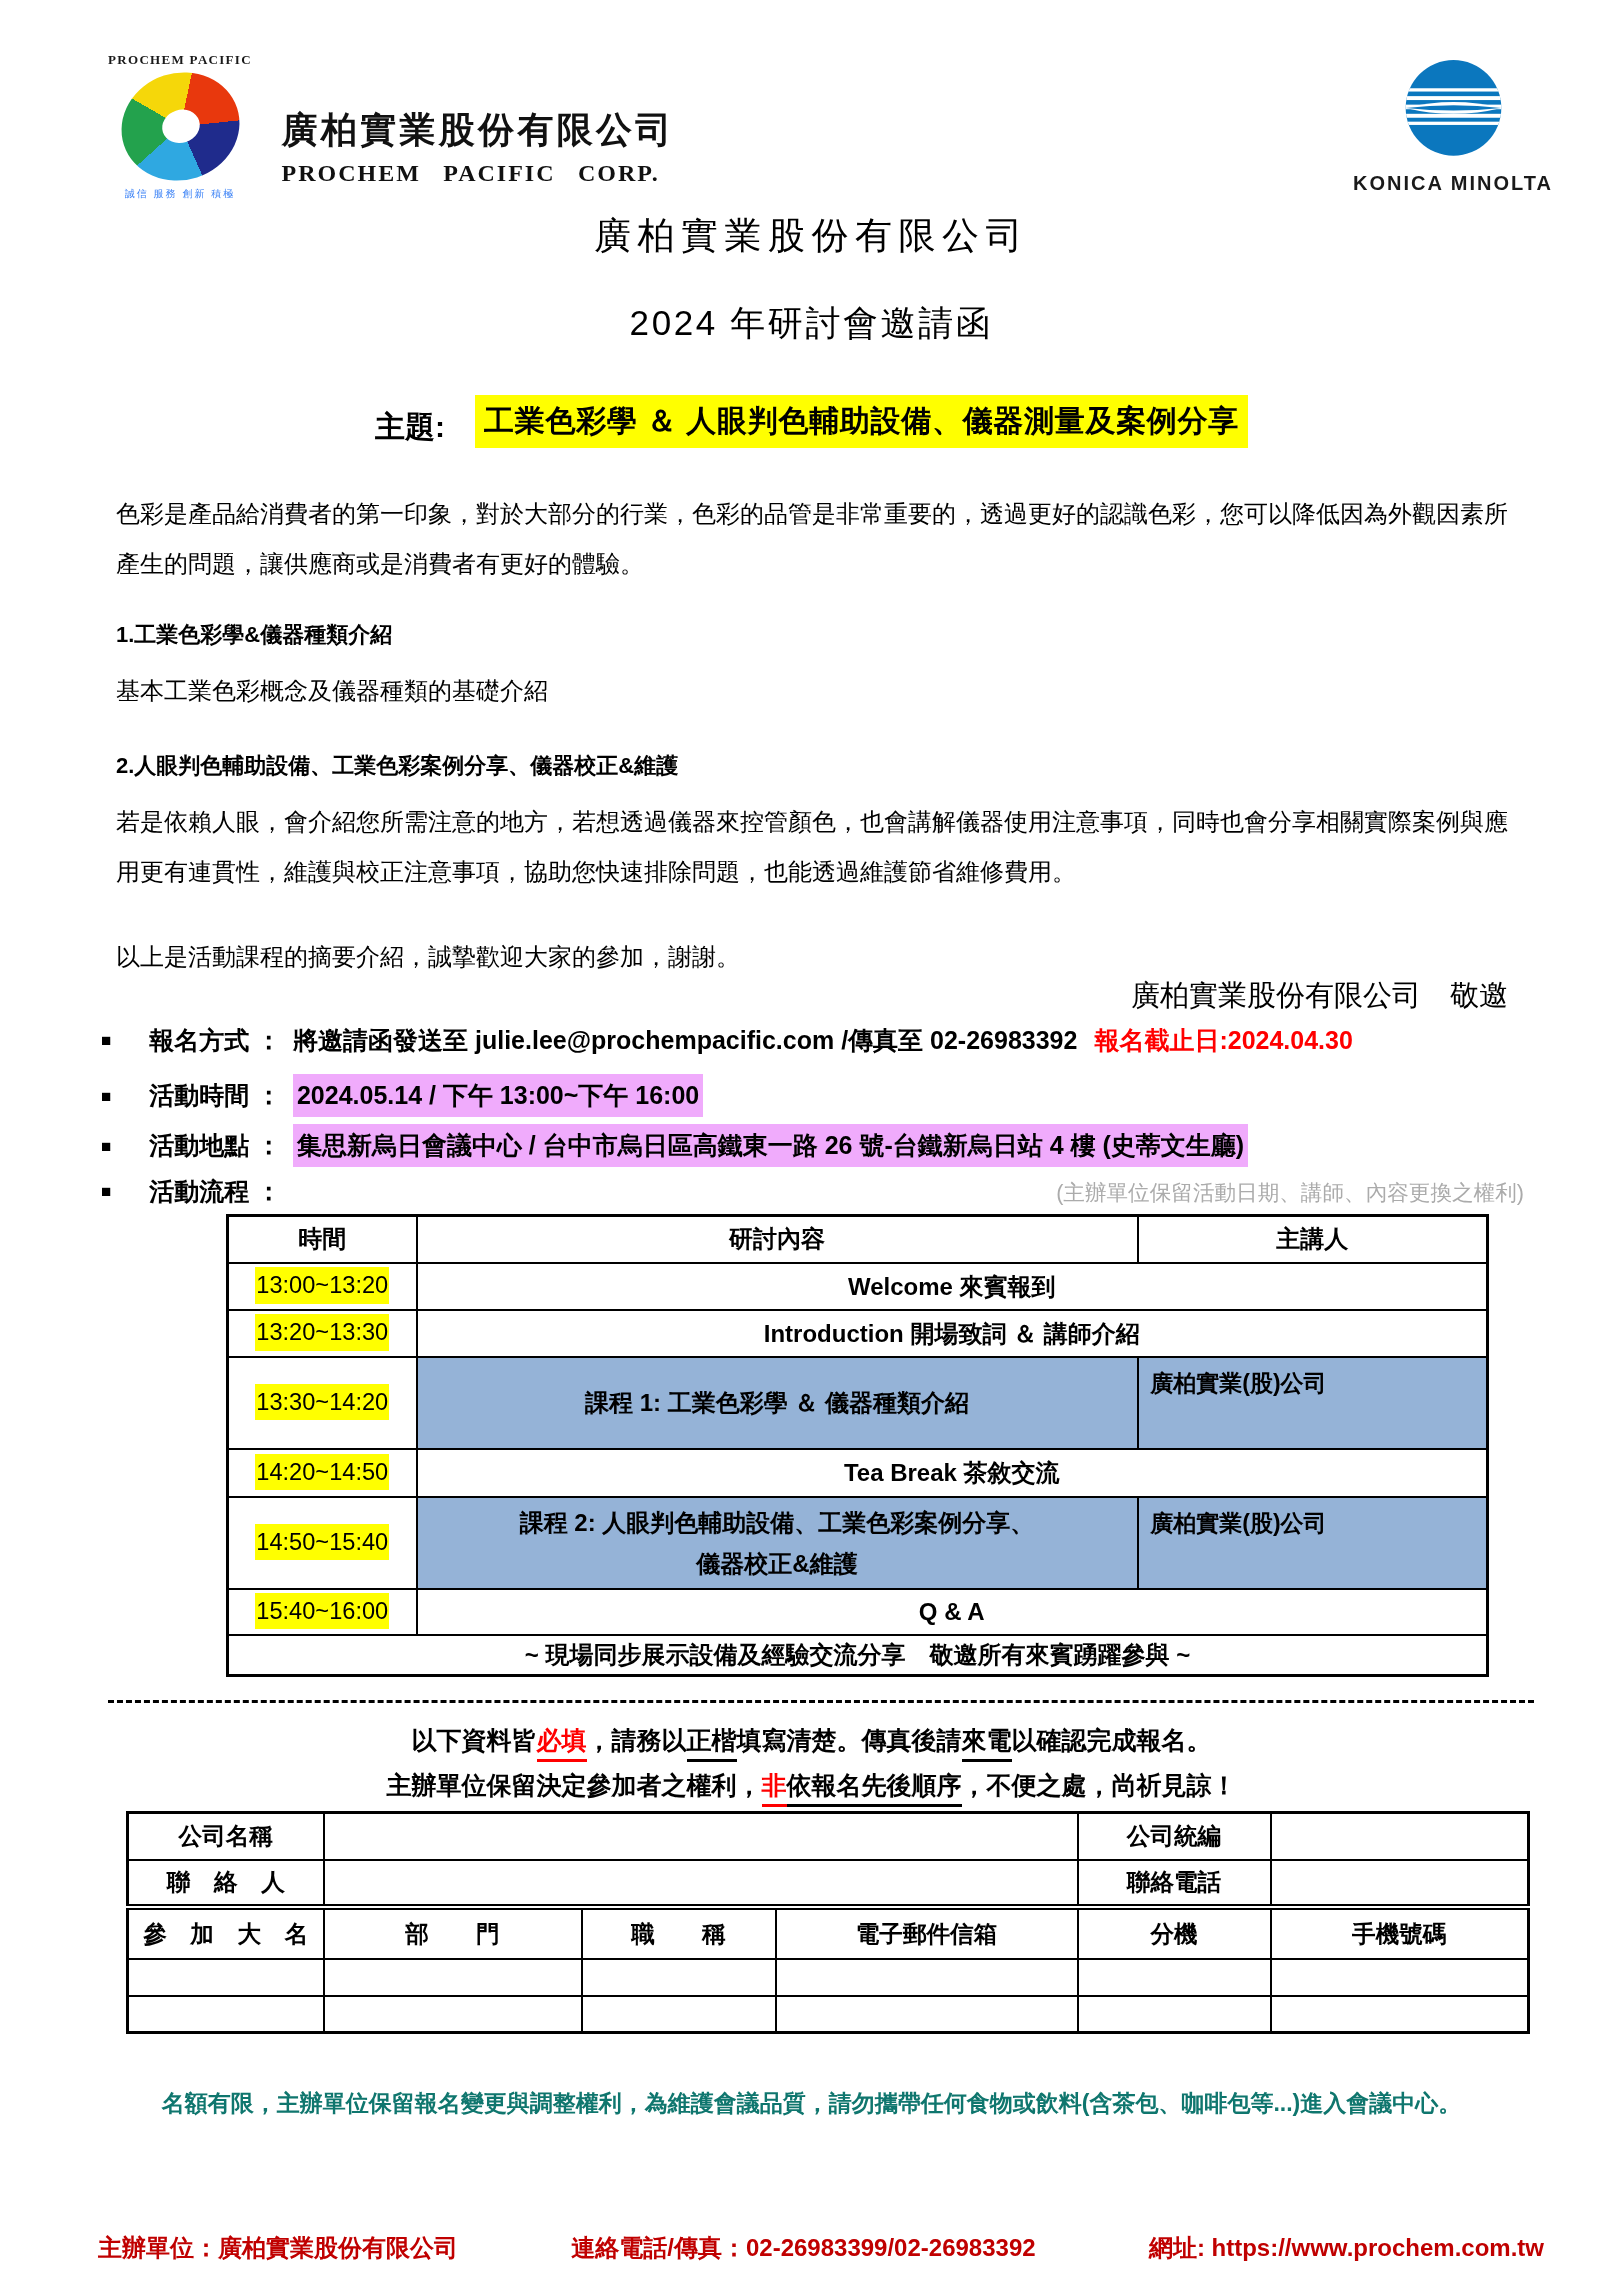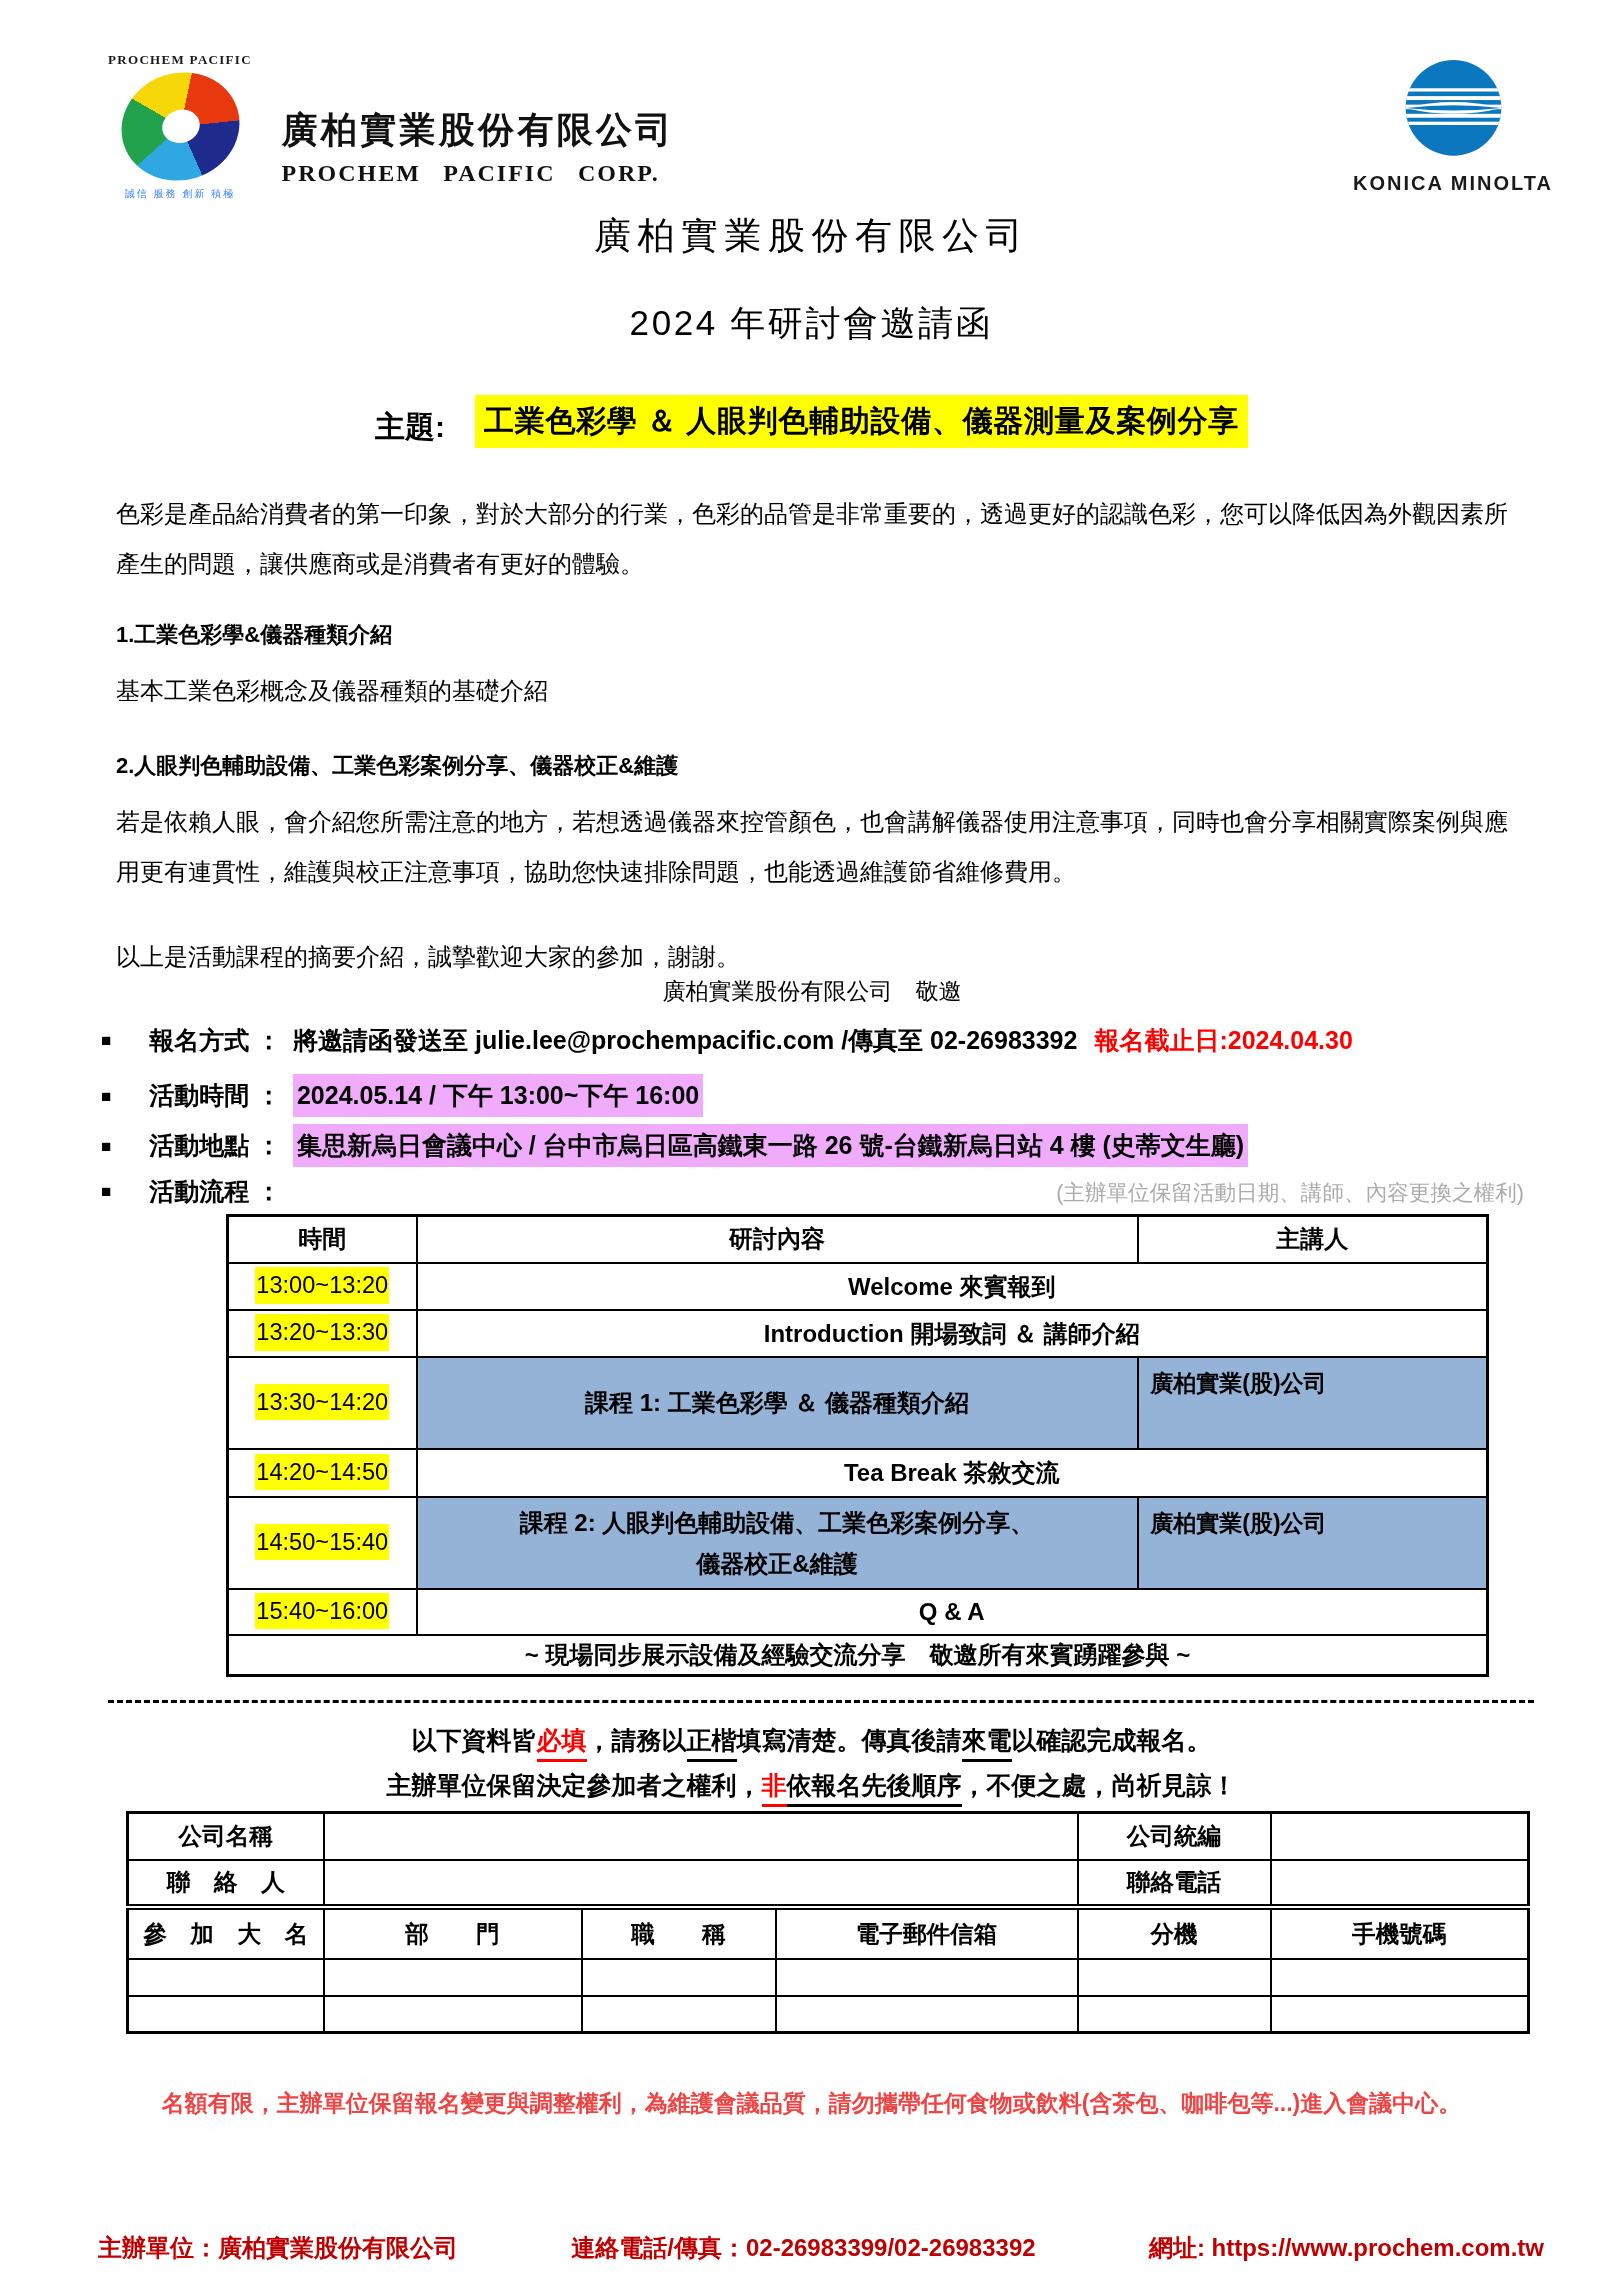--- a/index.html
+++ b/index.html
@@ -33,21 +33,21 @@
   .topic-row{left:0;top:395px;width:100%;display:flex;justify-content:center;align-items:flex-end;}
   .topic-label{font-size:30px;font-weight:bold;margin-right:30px;}
   .topic-highlight{background:#FFFF00;font-size:30px;font-weight:bold;padding:5.9px 9.2px;
                    letter-spacing:0.7px;}
 
   
   .para{left:116px;top:489px;width:1392px;font-size:24px;line-height:50px;text-align:justify;}
   .sec-head{left:116px;font-size:22px;font-weight:bold;}
   .sec-body{left:116px;width:1392px;font-size:24px;line-height:50px;text-align:justify;}
   .closing{left:116px;top:941px;font-size:24px;}
-  .signoff{left:116px;top:976px;width:1392px;text-align:center;font-size:23px;}
+  .signoff{left:116px;top:976px;width:1392px;text-align:right;font-size:29px;}
 
   
   .bullet-row{left:101px;width:1423px;display:flex;align-items:baseline;font-size:25px;}
   .bullet-sq{font-size:17px;margin-right:38px;position:relative;top:-2.6px;}
   .bullet-label{font-weight:bold;white-space:nowrap;margin-right:11.8px;}
   .bullet-text{font-weight:bold;}
   .deadline{color:#FF0000;font-weight:bold;margin-left:17px;}
   .hl-y{background:#f0abfc;padding:5.2px 3.9px;font-weight:bold;}
   .flow-note{color:#ABABAB;font-weight:normal;font-size:21.6px;margin-left:auto;}
 
@@ -72,21 +72,21 @@
   .ul{display:inline-block;border-bottom:3.9px solid #000;padding-bottom:2px;}
   .ul-red{display:inline-block;border-bottom:3.9px solid #FF0000;padding-bottom:2px;color:#FF0000;}
 
   
   .form{left:126px;top:1811px;width:1400px;border:3.3px solid #000;}
   .form td{border:2px solid #000;font-size:23.6px;font-weight:bold;text-align:center;
            overflow:hidden;}
   .form .dbl{border-top:6.5px double #000;}
   .h56{height:37px}.h80{height:52px}
 
-  .bottom-note{left:0;top:2088px;width:100%;text-align:center;color:#ef4444;font-size:23px;
+  .bottom-note{left:0;top:2088px;width:100%;text-align:center;color:#0f766e;font-size:23px;
                font-weight:bold;}
   .footer{left:98px;top:2232px;width:1446px;display:flex;justify-content:space-between;
           color:#C00000;font-weight:bold;font-size:24px;}
 </style>
 </head>
 <body>
 
 <div class="page">
 
   <div class="abs logo-wrap">

